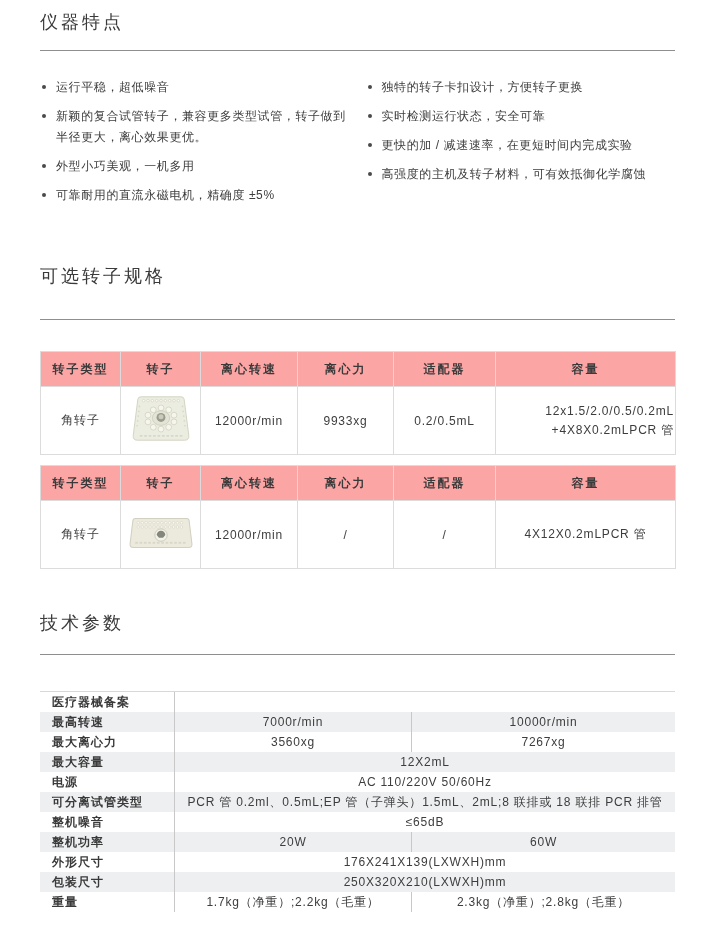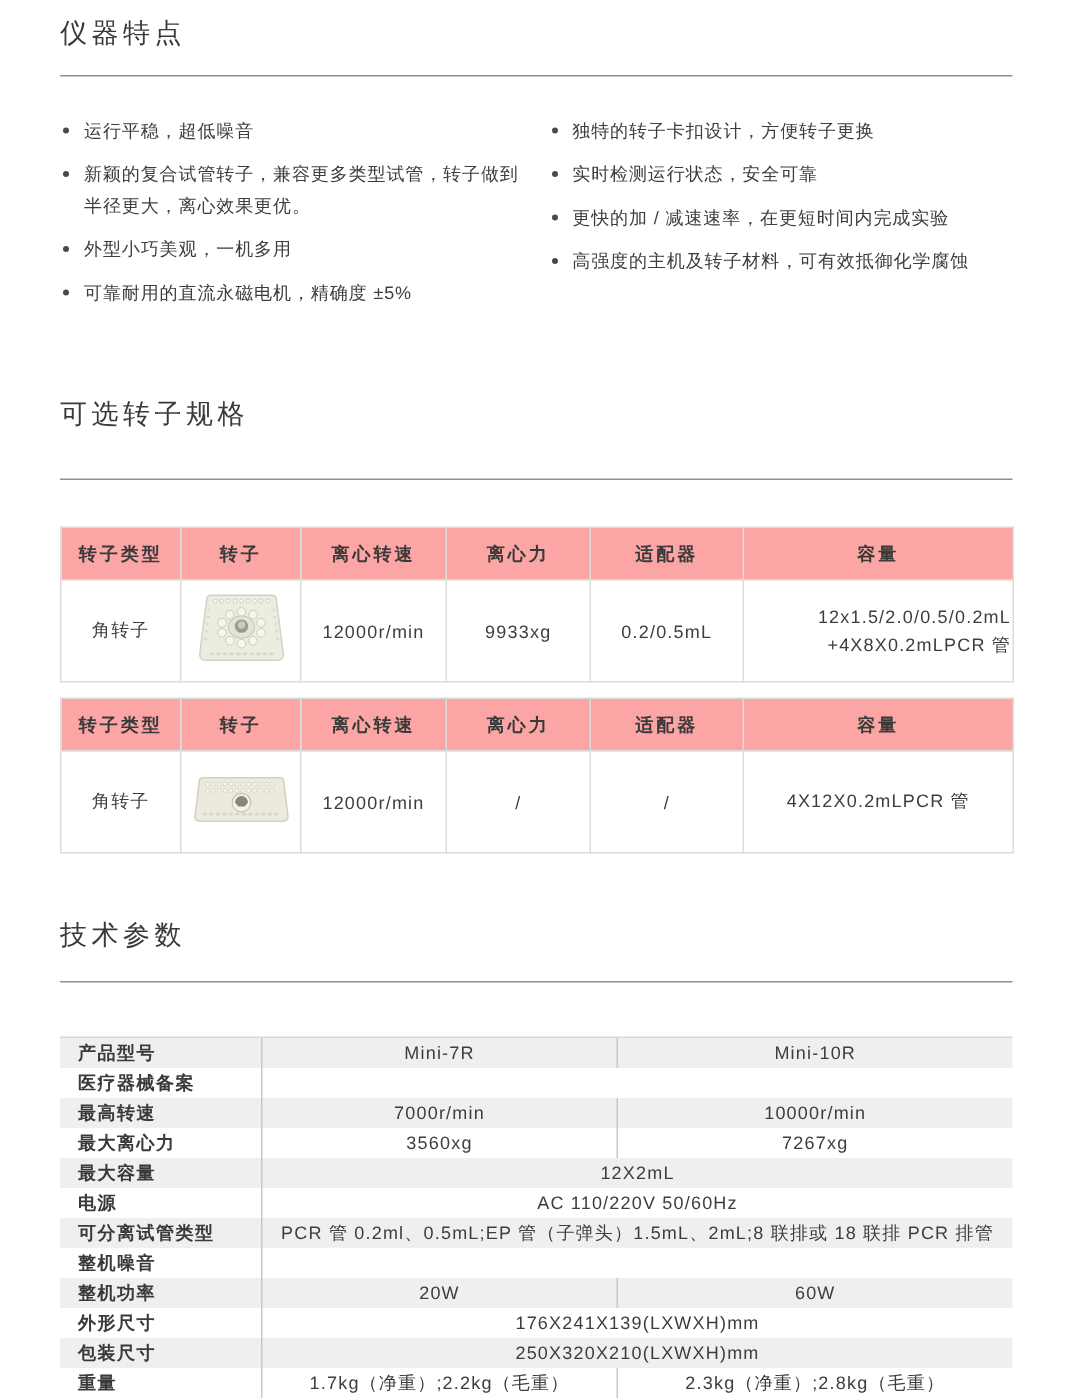--- a/index.html
+++ b/index.html
@@ -287,25 +287,20 @@
         <td>4X12X0.2mLPCR 管</td>
       </tr>
     </tbody>
       </table>
   </div>
 
   <div class="section-specs">
     <h2 class="sec-title">技术参数</h2>
     <hr class="rule">
     <div class="specs-table">
-        <div class="spec-row alt">
-          <div class="spec-label">产品型号</div>
-          <div class="spec-value col2">Mini-7R</div>
-          <div class="spec-value col3">Mini-10R</div>
-        </div>
         <div class="spec-row">
           <div class="spec-label">医疗器械备案</div>
         </div>
         <div class="spec-row alt">
           <div class="spec-label">最高转速</div>
           <div class="spec-value col2">7000r/min</div>
           <div class="spec-value col3">10000r/min</div>
         </div>
         <div class="spec-row">
           <div class="spec-label">最大离心力</div>
@@ -319,20 +314,21 @@
         <div class="spec-row">
           <div class="spec-label">电源</div>
           <div class="spec-value span2">AC 110/220V 50/60Hz</div>
         </div>
         <div class="spec-row alt">
           <div class="spec-label">可分离试管类型</div>
           <div class="spec-value span2">PCR 管 0.2ml、0.5mL;EP 管（子弹头）1.5mL、2mL;8 联排或 18 联排 PCR 排管</div>
         </div>
         <div class="spec-row">
           <div class="spec-label">整机噪音</div>
+          <div class="spec-value span2">≤65dB</div>
         </div>
         <div class="spec-row alt">
           <div class="spec-label">整机功率</div>
           <div class="spec-value col2">20W</div>
           <div class="spec-value col3">60W</div>
         </div>
         <div class="spec-row">
           <div class="spec-label">外形尺寸</div>
           <div class="spec-value span2">176X241X139(LXWXH)mm</div>
         </div>

